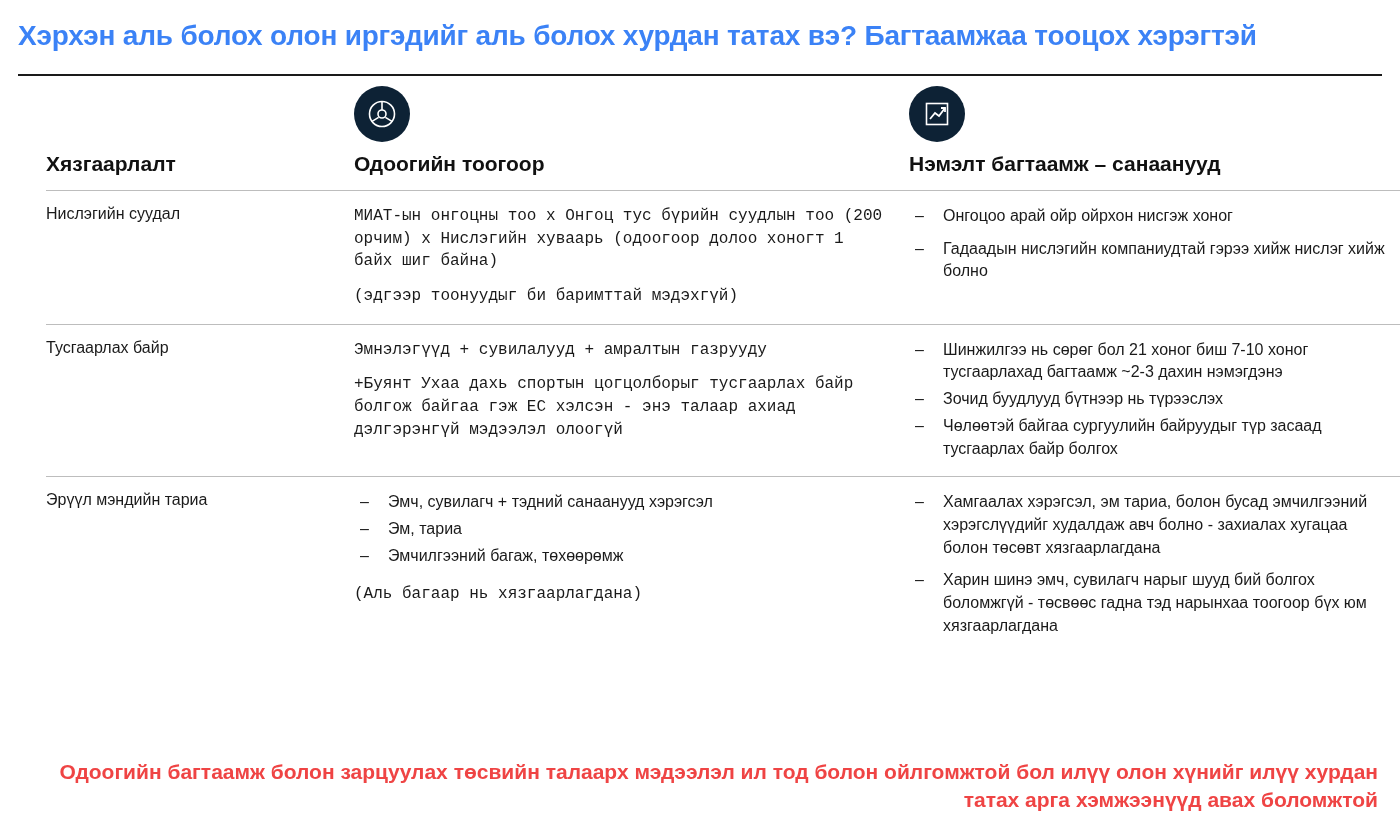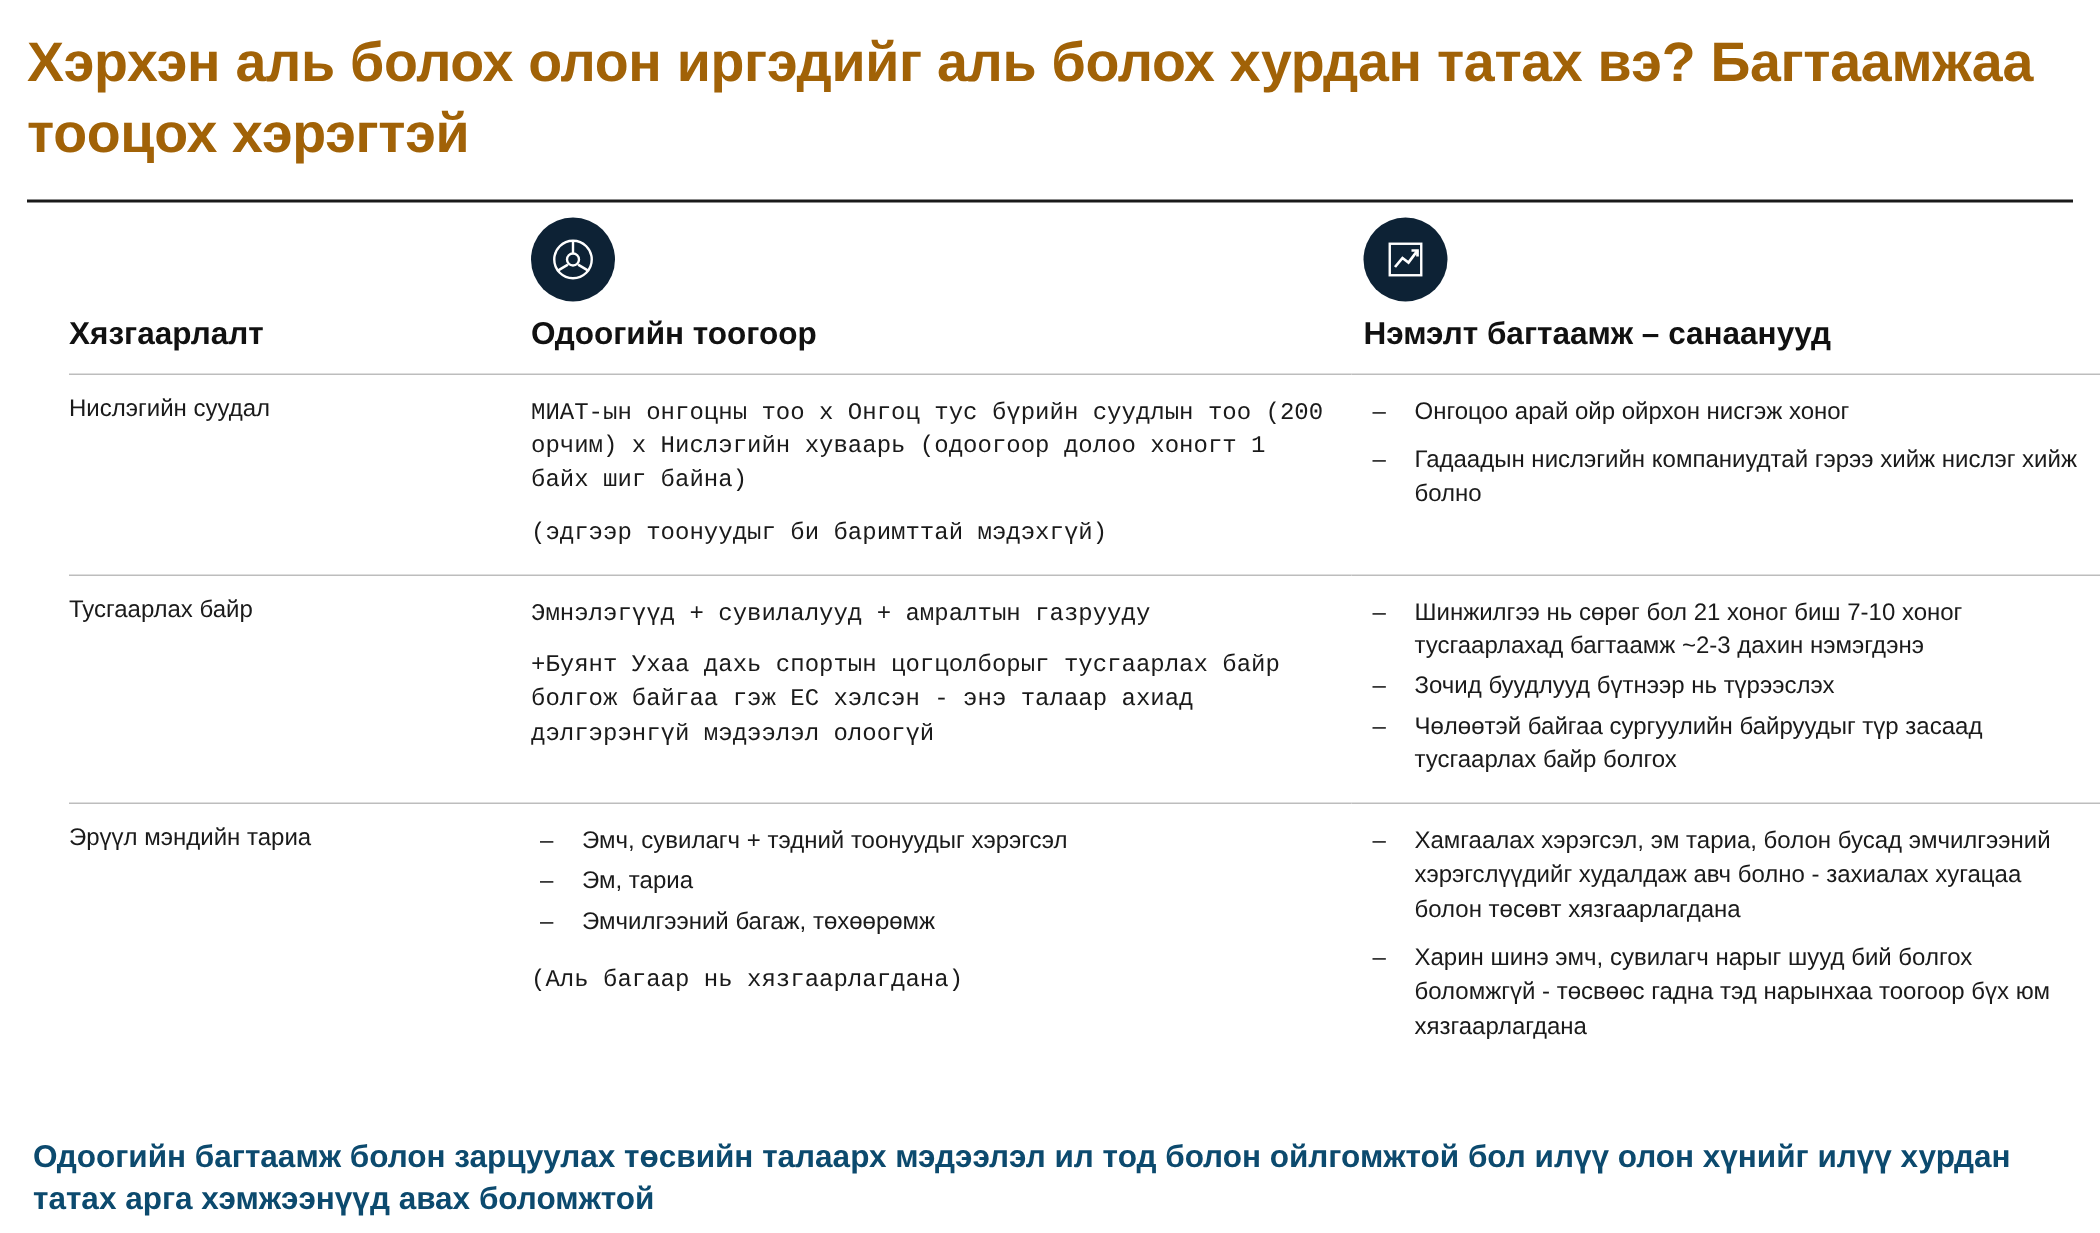--- a/index.html
+++ b/index.html
@@ -15,25 +15,25 @@
     overflow: hidden;
   }
   .slide {
     position: relative;
     width: 1400px;
     height: 822px;
     box-sizing: border-box;
     padding: 14px 18px 0 18px;
   }
   .title {
-    font-size: 37px;
+    font-size: 28px;
     font-weight: bold;
     line-height: 1.28;
     letter-spacing: -0.2px;
-    color: #a16207;
+    color: #3b82f6;
     margin: 4px 0 0 0;
     max-width: 1340px;
   }
   .rule {
     height: 2px;
     background: #1a1a1a;
     margin: 20px 0 0 0;
   }
   table.matrix {
     width: 100%;
@@ -108,22 +108,22 @@
     top: 0;
     color: #1a1a1a;
   }
   ul.tight li { margin-bottom: 4px; }
 
   .footer {
     position: absolute;
     left: 0;
     right: 0;
     bottom: 8px;
-    text-align: left;
-    color: #0c4a6e;
+    text-align: right;
+    color: #ef4444;
     font-size: 21px;
     font-weight: bold;
     line-height: 1.34;
     padding: 0 22px;
     box-sizing: border-box;
   }
 </style>
 </head>
 <body>
 
@@ -201,21 +201,21 @@
           <li><span class="dash">–</span><span>Зочид буудлууд бүтнээр нь түрээслэх</span></li>
           <li><span class="dash">–</span><span>Чөлөөтэй байгаа сургуулийн байруудыг түр засаад тусгаарлах байр болгох</span></li>
         </ul>
       </td>
     </tr>
 
     <tr class="body-row">
       <td class="col1">Эрүүл мэндийн тариа</td>
       <td class="col2">
         <ul class="dashlist tight">
-          <li><span class="dash">–</span><span>Эмч, сувилагч + тэдний тоонуудыг хэрэгсэл</span></li>
+          <li><span class="dash">–</span><span>Эмч, сувилагч + тэдний санаанууд хэрэгсэл</span></li>
           <li><span class="dash">–</span><span>Эм, тариа</span></li>
           <li><span class="dash">–</span><span>Эмчилгээний багаж, төхөөрөмж</span></li>
         </ul>
         <p class="para" style="margin-top:16px;">(Аль багаар нь хязгаарлагдана)</p>
       </td>
       <td class="col3">
         <ul class="dashlist">
           <li><span class="dash">–</span><span>Хамгаалах хэрэгсэл, эм тариа, болон бусад эмчилгээний хэрэгслүүдийг худалдаж авч болно - захиалах хугацаа болон төсөвт хязгаарлагдана</span></li>
           <li><span class="dash">–</span><span>Харин шинэ эмч, сувилагч нарыг шууд бий болгох боломжгүй - төсвөөс гадна тэд нарынхаа тоогоор бүх юм хязгаарлагдана</span></li>
         </ul>

